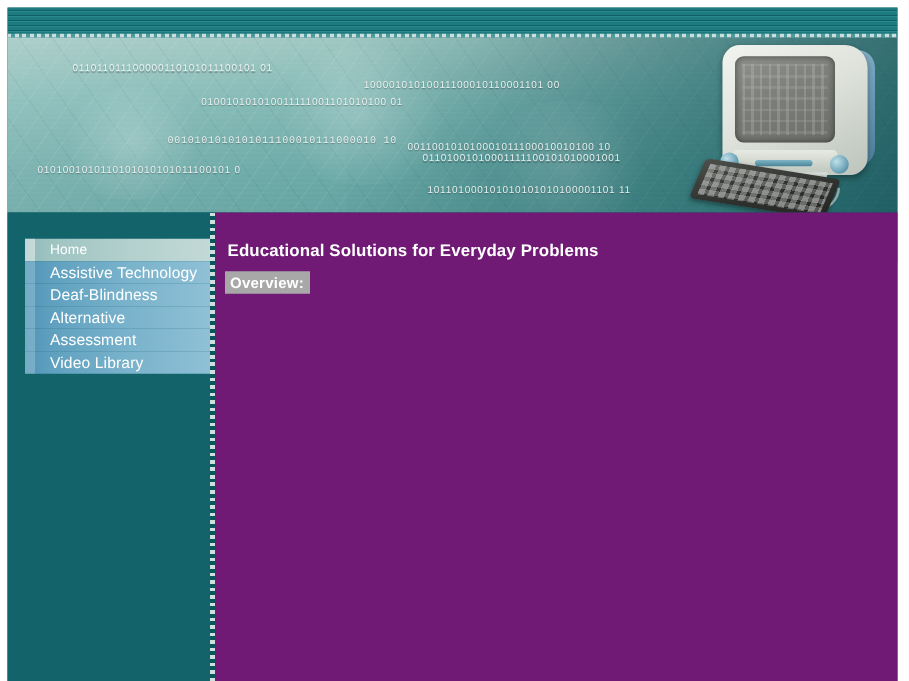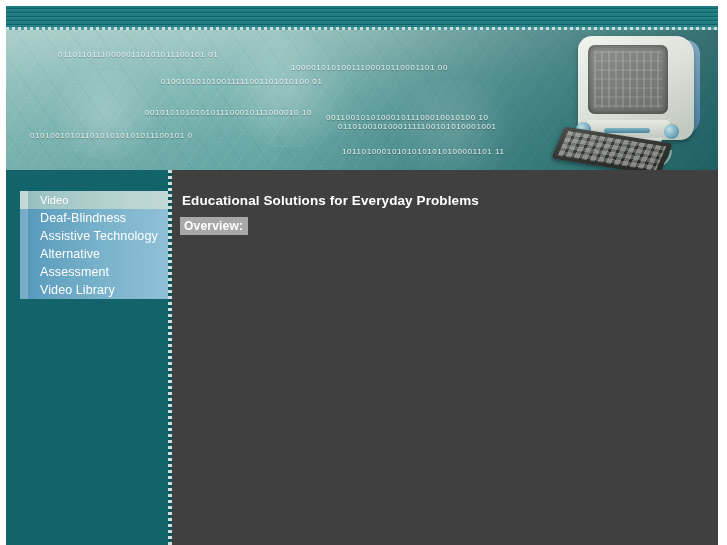--- a/index.html
+++ b/index.html
@@ -303,21 +303,21 @@
     );
   }
 
   
   .main {
     position: absolute;
     left: 166px;
     top: 0;
     right: 0;
     height: 375px;
-    background: #404040;
+    background: #701a75;
   }
   .page-title {
     position: absolute;
     left: 10px;
     top: 14px;
     font-size: 13.5px;
     font-weight: bold;
     color: #ffffff;
     letter-spacing: .1px;
   }
@@ -345,21 +345,21 @@
       <div class="circuit"></div>
       <div class="blotch" style="left:40px;  top:40px;  width:120px; height:90px;"></div>
       <div class="blotch" style="left:210px; top:8px;   width:150px; height:110px;"></div>
       <div class="blotch" style="left:380px; top:50px;  width:140px; height:100px;"></div>
       <div class="darkwash"></div>
 
       <div class="binary-line" style="left:52px;  top:20px;">011011011100000110101011100101 01</div>
       <div class="binary-line" style="left:285px; top:33px;">10000101010011100010110001101 00</div>
       <div class="binary-line" style="left:155px; top:47px;">010010101010011111001101010100 01</div>
       <div class="binary-line" style="left:320px; top:63px;margin-top:20px;">001100101010001011100010010100 10</div>
-      <div class="binary-line" style="left:139px; top:78px;">0010101010101011100010111000010 10</div>
+      <div class="binary-line" style="left:128px; top:78px;font-family:Liberation Mono, monospace;">0010101010101011100010111000010 10</div>
       <div class="binary-line" style="left:288px; top:92px;margin-left:44px;">01101001010001111100101010001001</div>
       <div class="binary-line" style="left:24px;  top:101px;text-align:right;">0101001010110101010101011100101 0</div>
       <div class="binary-line" style="left:336px; top:117px;">101101000101010101010100001101 11</div>
 
       <div class="imac">
         <div class="sidepanel"></div>
         <div class="body"></div>
         <div class="screen">
           <div class="noise"></div>
         </div>
@@ -375,27 +375,27 @@
       </div>
 
       <div class="banner-bottom-dash"></div>
     </div>
 
     <div class="content-area">
 
       <div class="sidebar">
         <nav class="nav">
           <a class="nav-item active" href="#">
-            <span>Video</span>
+            <span>Home</span>
+          </a>
+          <a class="nav-item" href="#">
+            <span>Assistive Technology</span>
           </a>
           <a class="nav-item" href="#">
             <span>Deaf-Blindness</span>
-          </a>
-          <a class="nav-item" href="#">
-            <span>Assistive Technology</span>
           </a>
           <a class="nav-item" href="#">
             <span>Alternative</span>
           </a>
           <a class="nav-item" href="#">
             <span>Assessment</span>
           </a>
           <a class="nav-item" href="#">
             <span>Video Library</span>
           </a>

